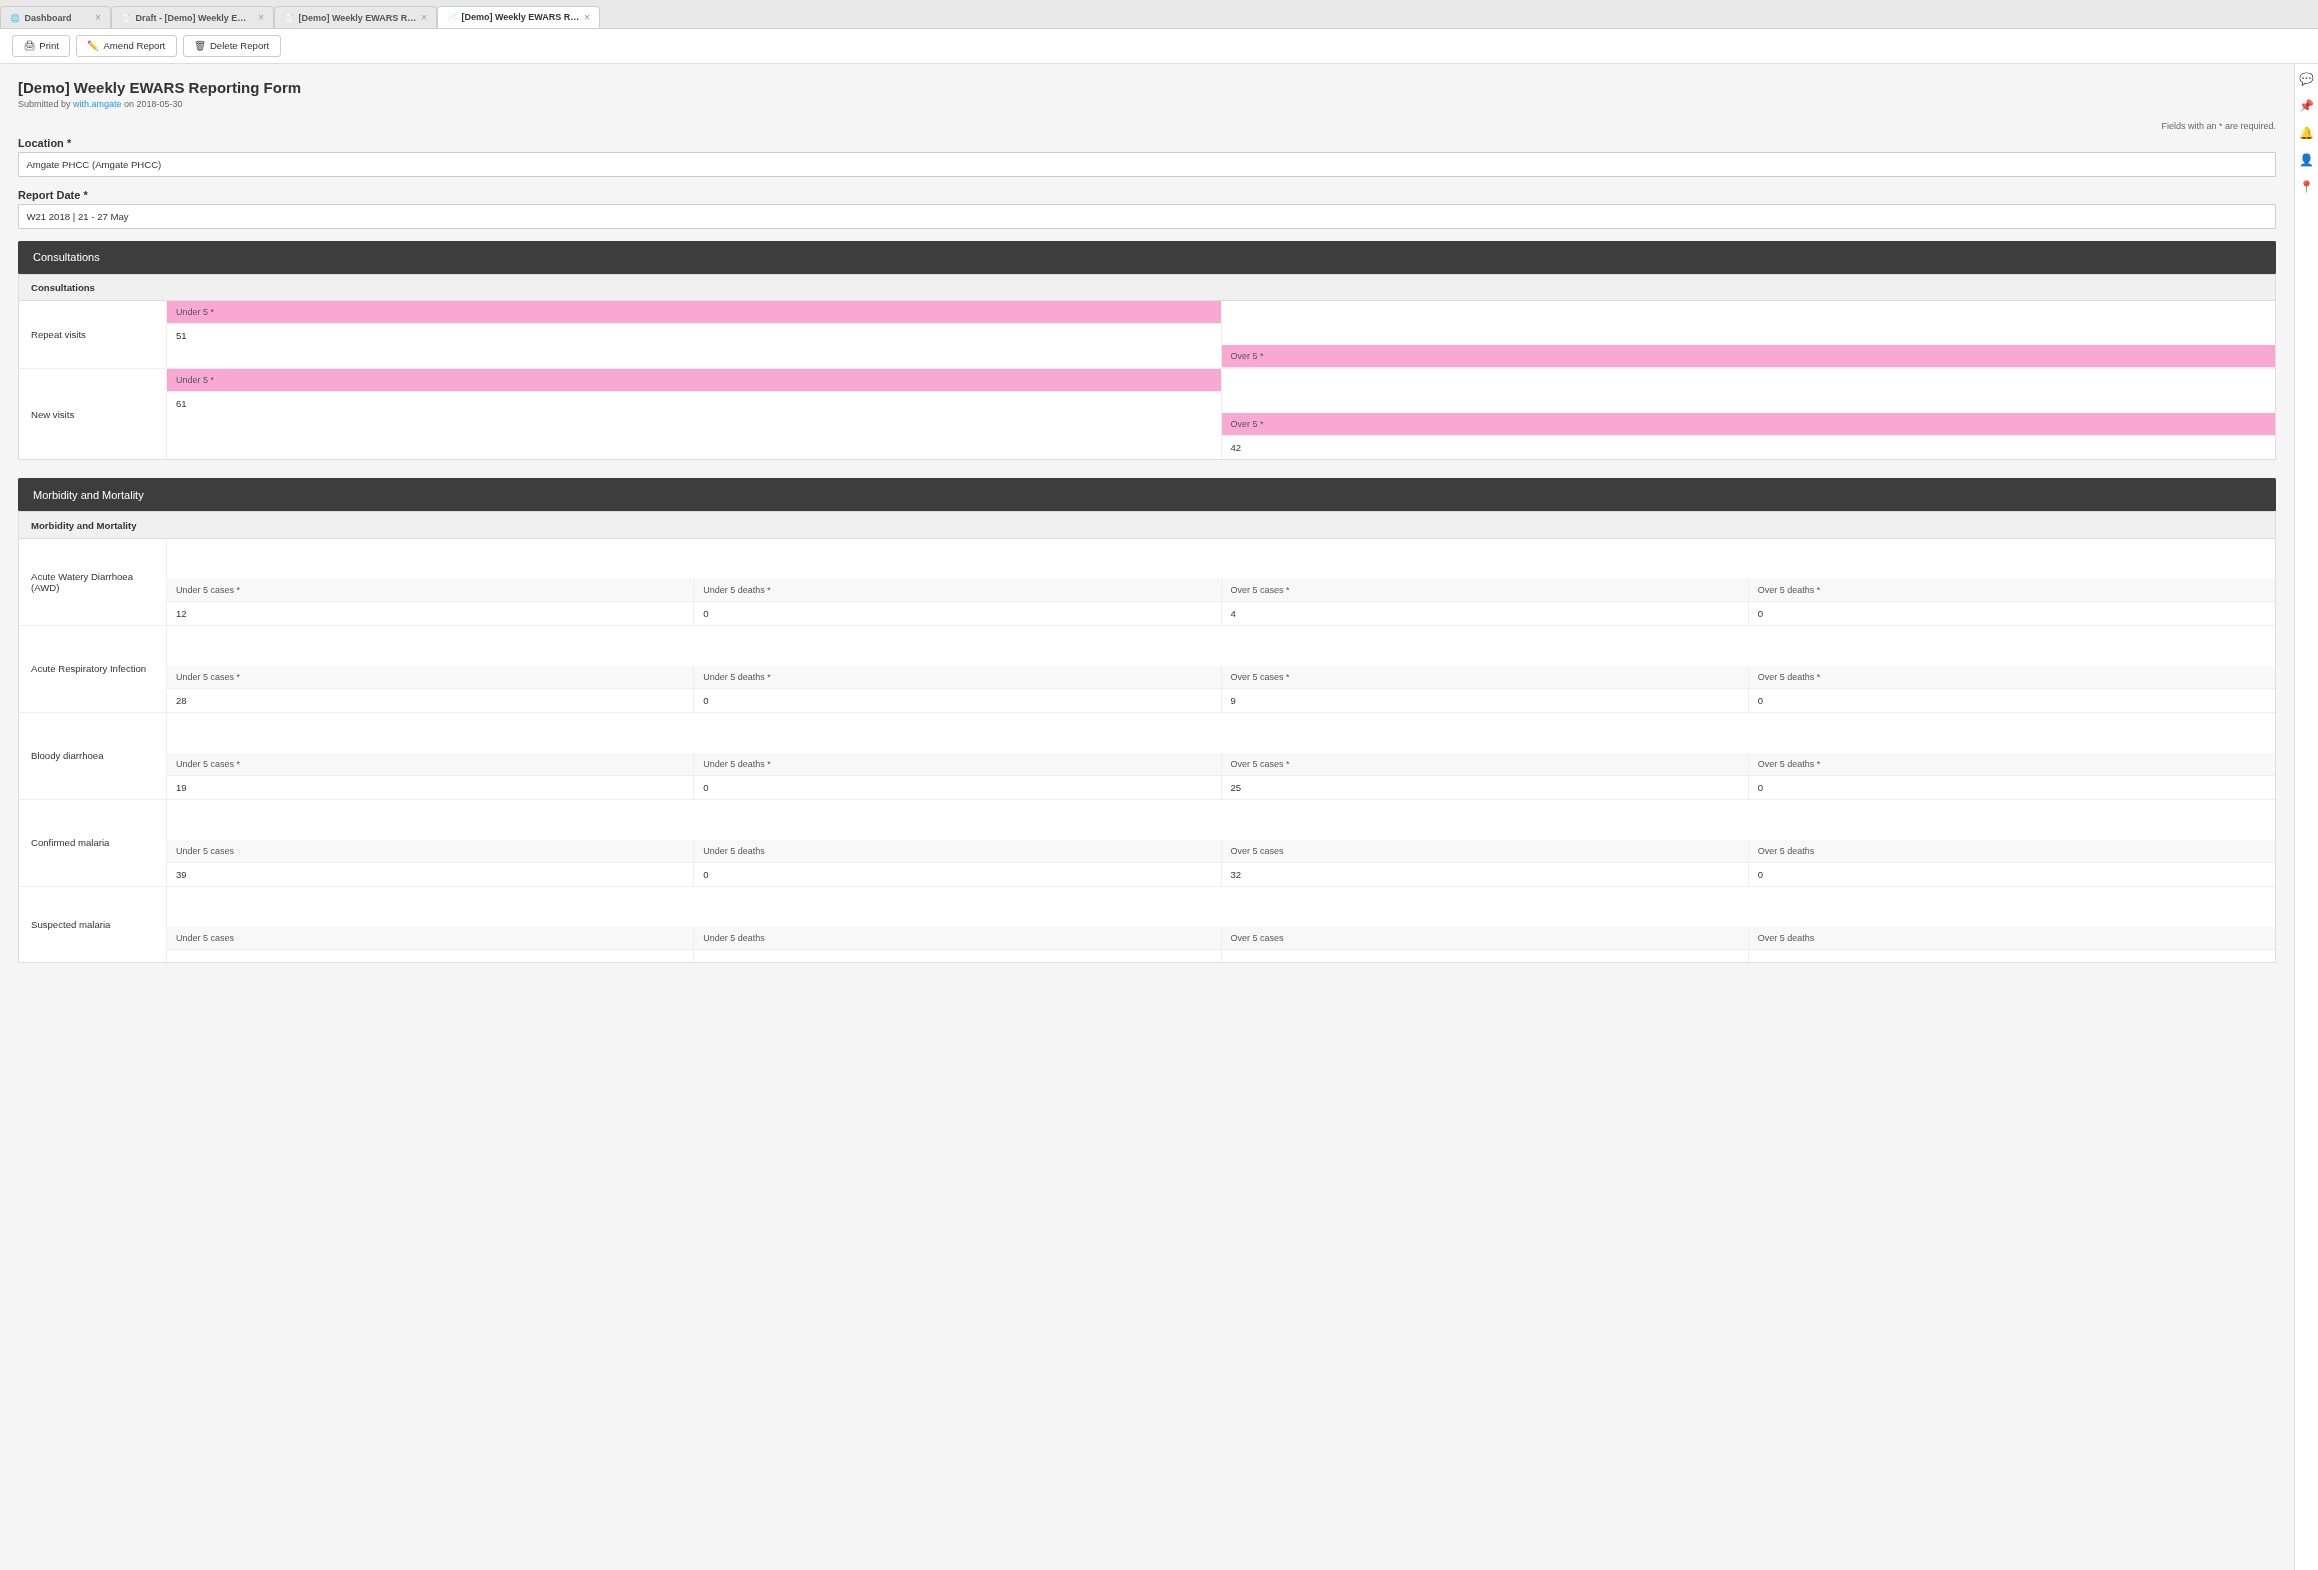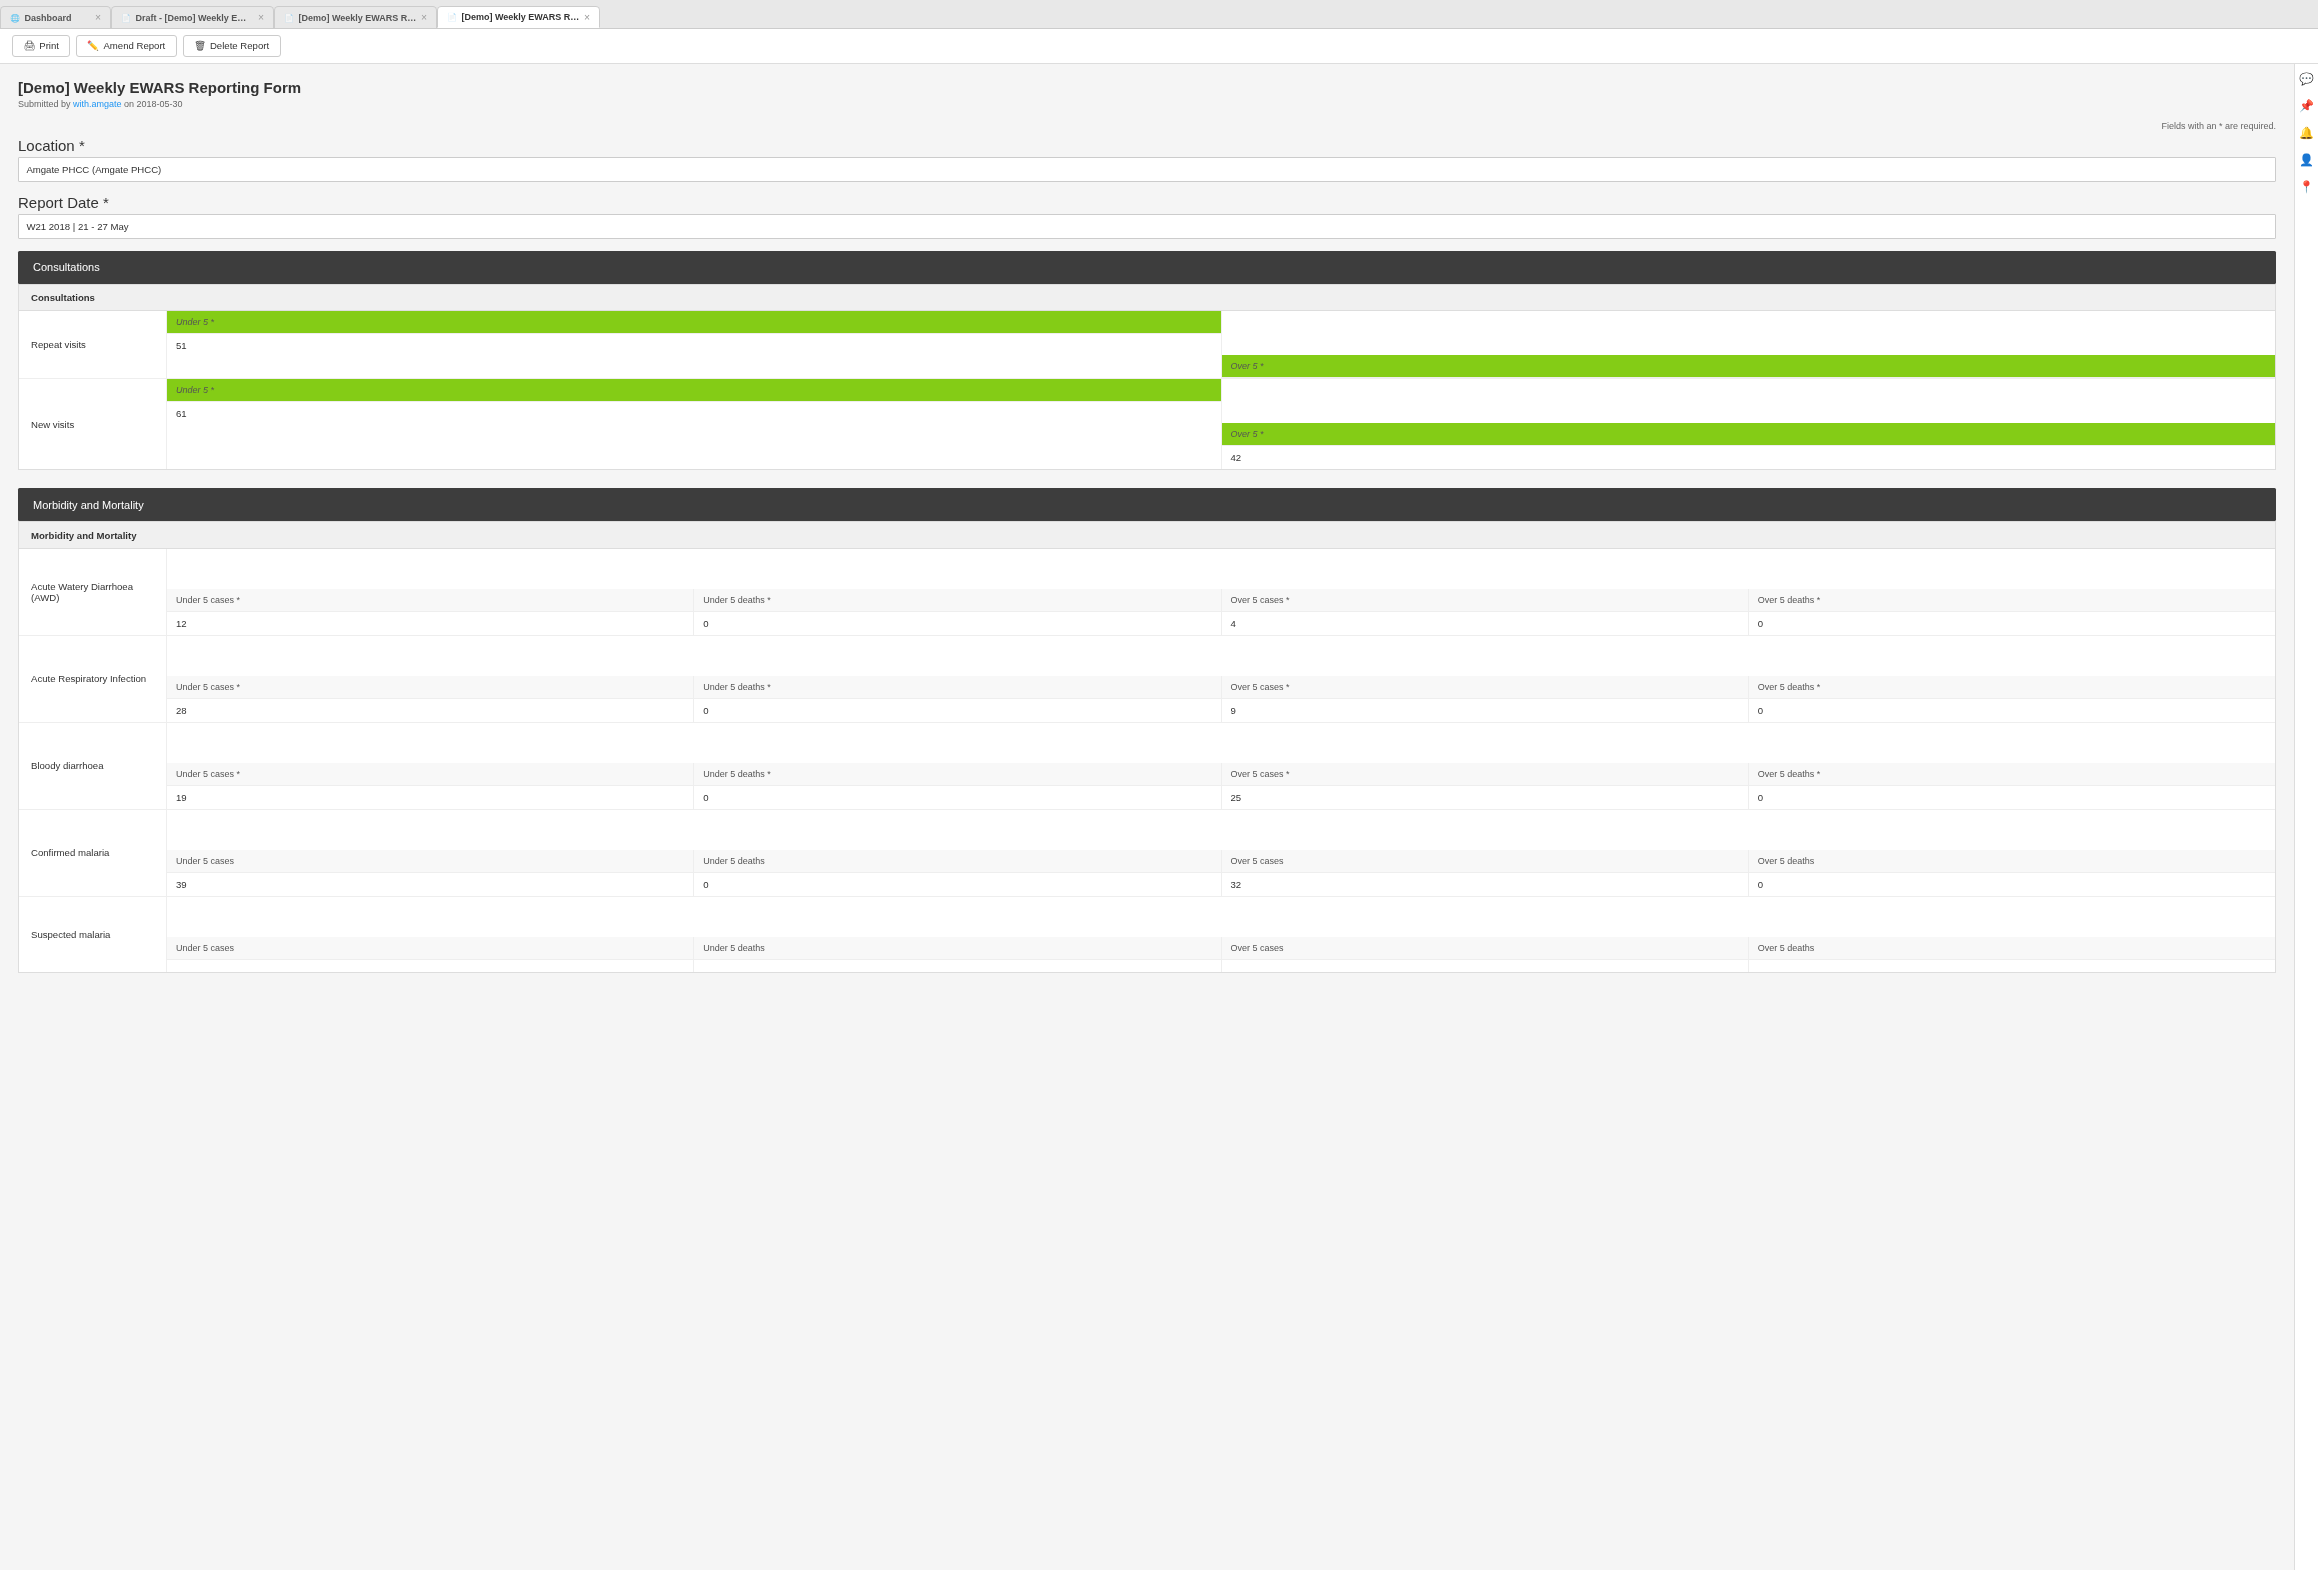--- a/index.html
+++ b/index.html
@@ -26,21 +26,21 @@
 
     
     .form-content { padding: 15px 18px; max-width: 100%; }
     .form-title { font-size: 15px; font-weight: 600; color: #333; margin-bottom: 3px; }
     .form-subtitle { font-size: 9px; color: #666; margin-bottom: 12px; }
     .form-subtitle a { color: #2196F3; text-decoration: none; }
     .required-note { text-align: right; font-size: 9px; color: #666; margin-bottom: 6px; }
 
     
     .field-group { margin-bottom: 12px; }
-    .field-label { font-size: 15px; font-weight: 400; margin-bottom: 3px; }
+    .field-label { font-size: 11px; font-weight: 700; margin-bottom: 3px; }
     .field-input { width: 100%; padding: 6px 7.4px; border: 0.7px solid #ccc; border-radius: 1px; background: #fff; font-size: 9.6px; color: #333; }
 
     
     .section-header { background: #3d3d3d; color: #fff; padding: 10.4px 15px; border-radius: 1.5px; margin-bottom: 0; }
     .section-header-title { font-size: 11px; font-weight: 500; }
 
     
     .form-table-wrapper { background: #fff; border: 0.7px solid #ddd; margin-bottom: 18px; }
     .table-section-header { background: #f0f0f0; padding: 7.4px 12px; font-size: 9.6px; font-weight: 600; border-bottom: 0.7px solid #ddd; }
     .table-body { }
@@ -53,21 +53,21 @@
     .field-cell-header { padding: 6px 9px; background: #f8f8f8; font-size: 9px; color: #555; border-bottom: 0.7px solid #eee; }
     .field-cell-value { padding: 6px 9px; font-size: 9.6px; color: #333; background: #fff; }
 
     
     .consult-row { display: flex; border-bottom: 0.7px solid #eee; }
     .consult-row:last-child { border-bottom: none; }
     .consult-label { width: 148px; min-width: 148px; padding: 9px 12px; display: flex; align-items: center; font-size: 9.6px; font-weight: 500; border-right: 0.7px solid #eee; }
     .consult-fields { flex: 1; display: flex; }
     .consult-field { flex: 1; border-right: 0.7px solid #eee; }
     .consult-field:last-child { border-right: none; margin-top: 44px; }
-    .consult-field-header { padding: 6px 9px; background: #84cc16; font-size: 9px; color: #555; border-bottom: 0.7px solid #eee; font-style: italic; }
+    .consult-field-header { padding: 6px 9px; background: #f9a8d4; font-size: 9px; color: #555; border-bottom: 0.7px solid #eee; }
     .consult-field-value { padding: 6px 9px; font-size: 9.6px; }
   </style>
 </head>
 <body>
 
 <div class="browser-chrome">
   <div class="tab-bar">
 
   <div class="tab">
     <span class="tab-icon">🌐</span>

